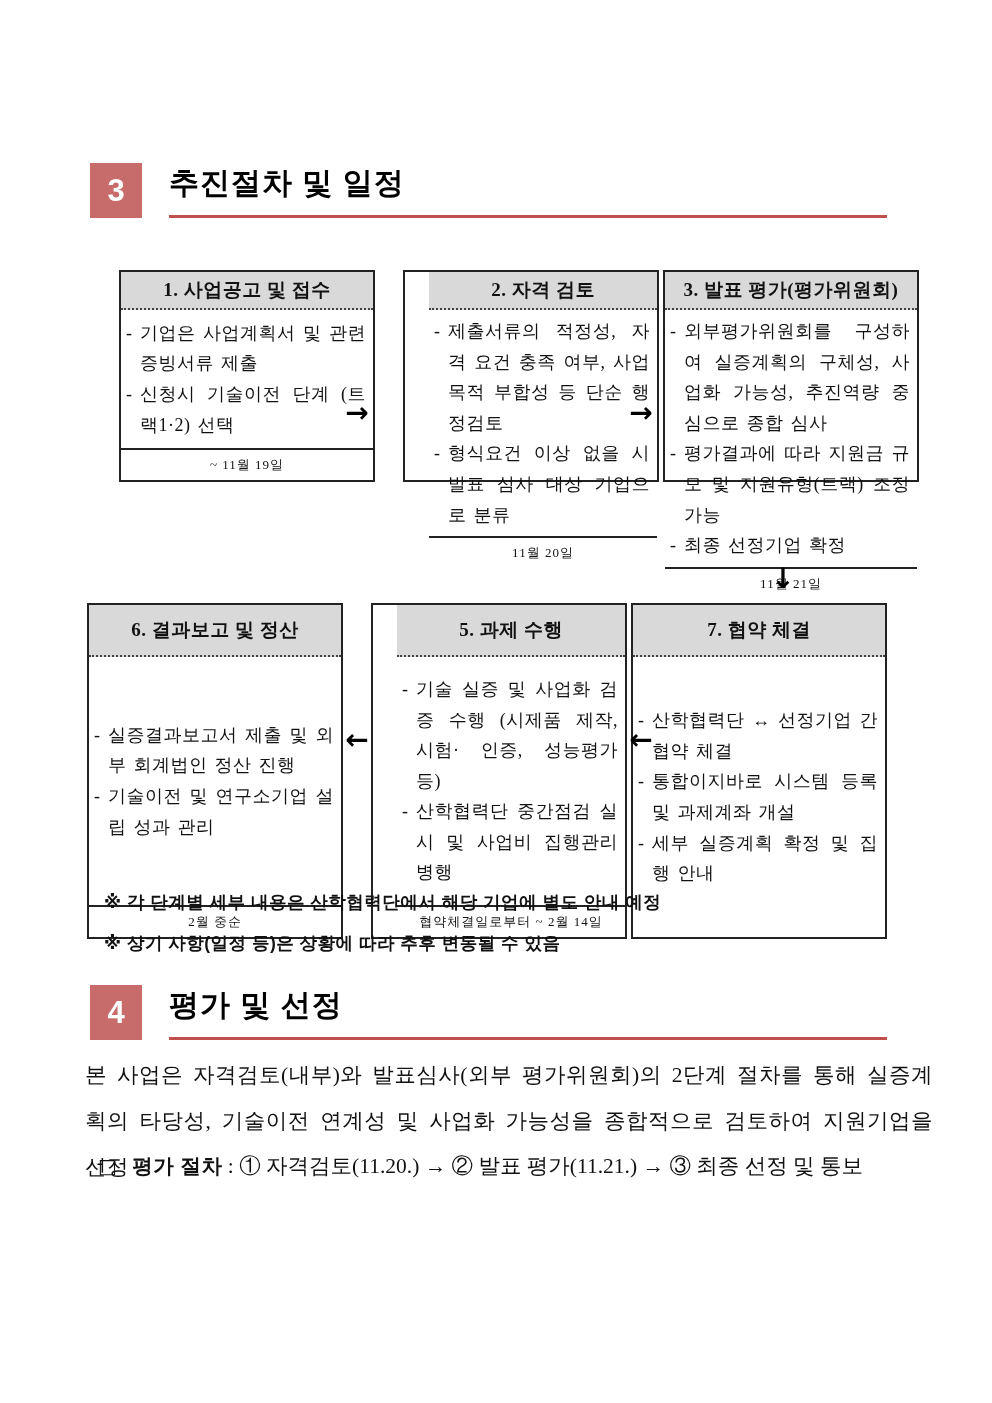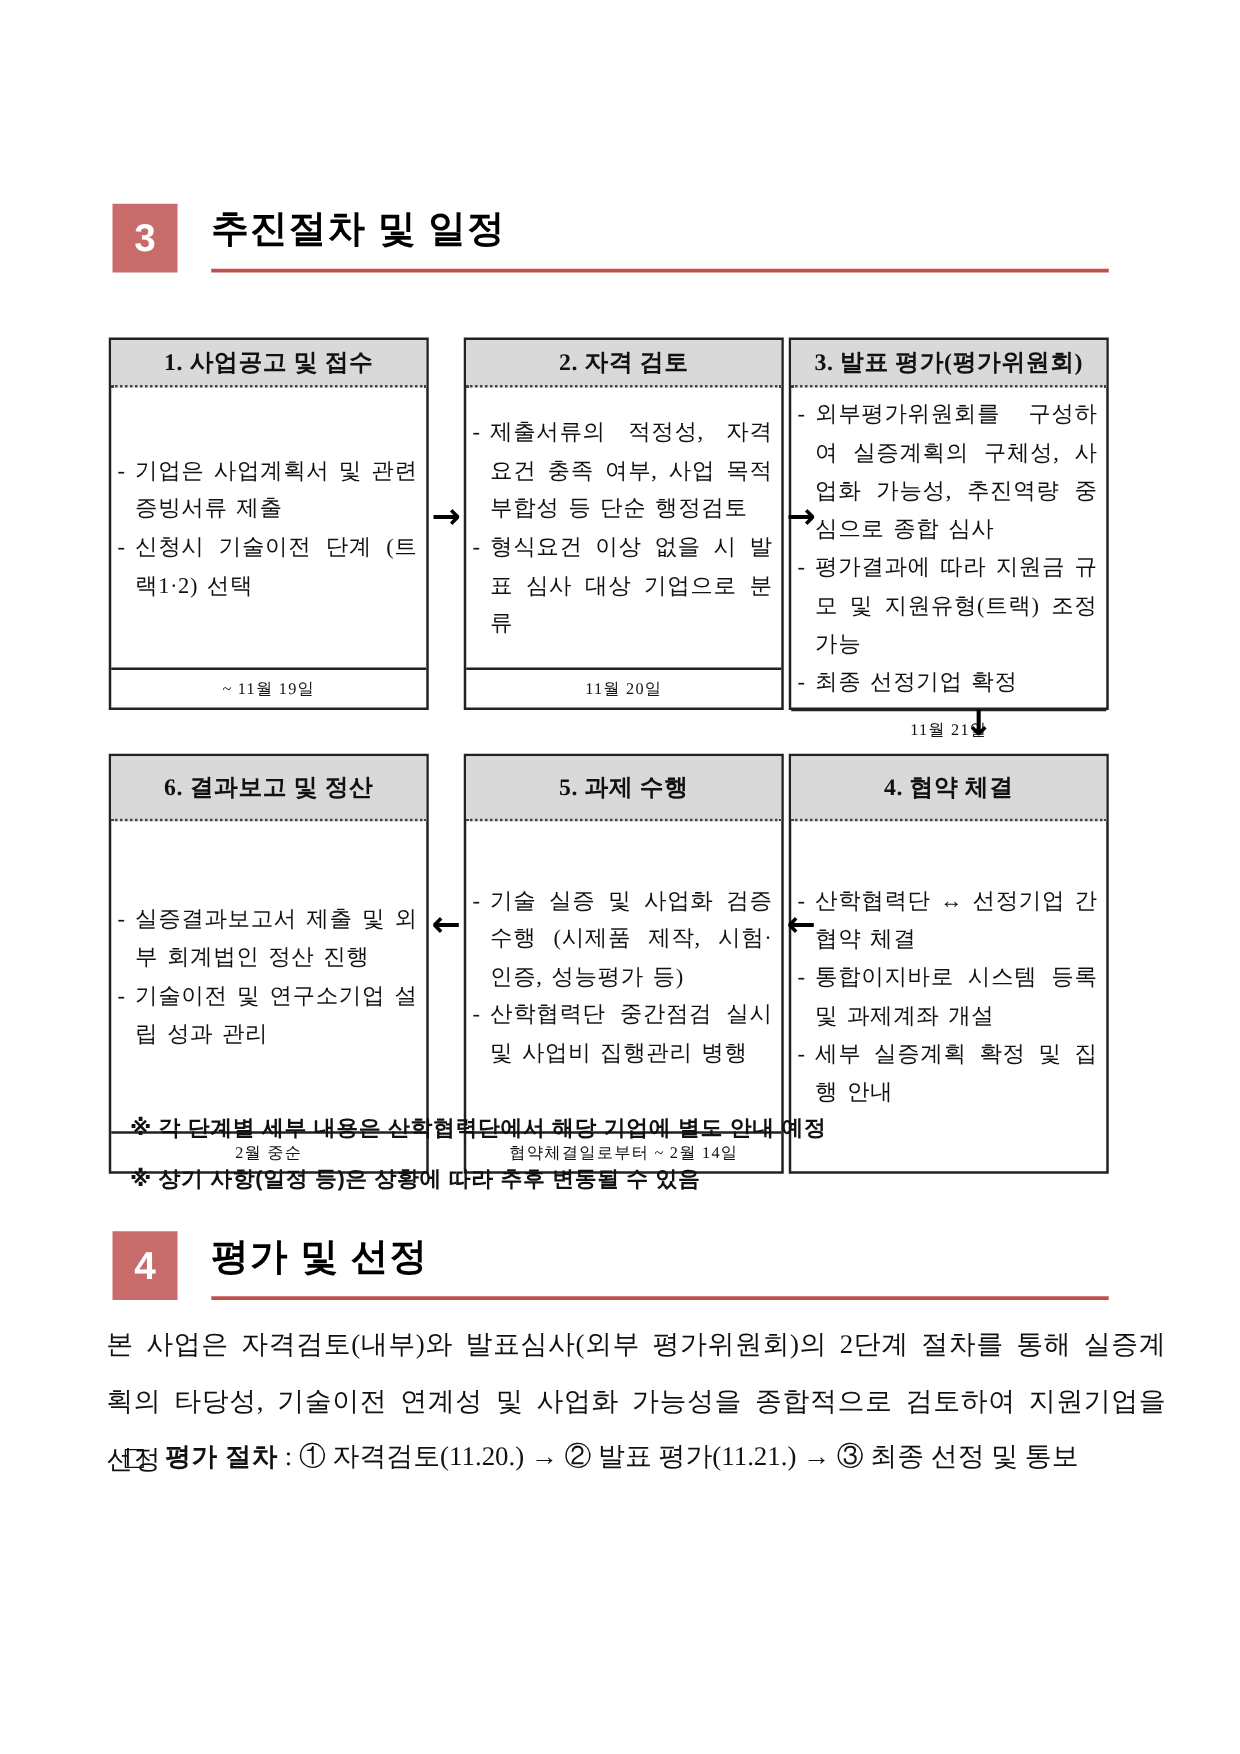--- a/index.html
+++ b/index.html
@@ -32,23 +32,23 @@
   }
   #section3 { top:163px; }
   #section4 { top:985px; }
 
   
   #flowchart { position:absolute; left:87px; top:270px; width:824px; height:608px; }
   .fbox {
     position:absolute; width:256px; background:#fff;
     border:2px solid #222; display:flex; flex-direction:column;
   }
-  .row1 { height:298px; top:0; }
+  .row1 { height:212px; top:0;margin-left:32px; }
   .row2 { height:336px; top:333px;justify-content:space-between; }
-  .c1 { left:0; } .c2 { left:284px; } .c3 { left:544px; }
+  .c1 { left:0; } .c2 { left:284px;padding-left:24px; } .c3 { left:544px; }
   .fbox-header {
     background:#d9d9d9; border-bottom:2px dotted #444;
     text-align:center; font-weight:bold; font-size:19px; letter-spacing:0.5px;
     padding:5px 2px; flex:0 0 auto;
     display:flex; align-items:center; justify-content:center;
   }
   .row2 .fbox-header { min-height:52px; }
   .fbox-body {
     flex:1 1 auto; padding:6px 7px 6px 5px;
     display:flex; flex-direction:column; justify-content:center;
@@ -140,21 +140,21 @@
       </div>
       <div class="fitem">
         <span class="dash">-</span>
         <span class="ftext">최종 선정기업 확정</span>
       </div>
     </div>
     <div class="fbox-footer">11월 21일</div>
   </div>
 
   <div class="fbox row2 c3">
-    <div class="fbox-header">4. 협약 체결</div>
+    <div class="fbox-header">7. 협약 체결</div>
     <div class="fbox-body">
       <div class="fitem">
         <span class="dash">-</span>
         <span class="ftext">산학협력단 ↔ 선정기업 간 협약 체결</span>
       </div>
       <div class="fitem">
         <span class="dash">-</span>
         <span class="ftext">통합이지바로 시스템 등록 및 과제계좌 개설</span>
       </div>
       <div class="fitem">

